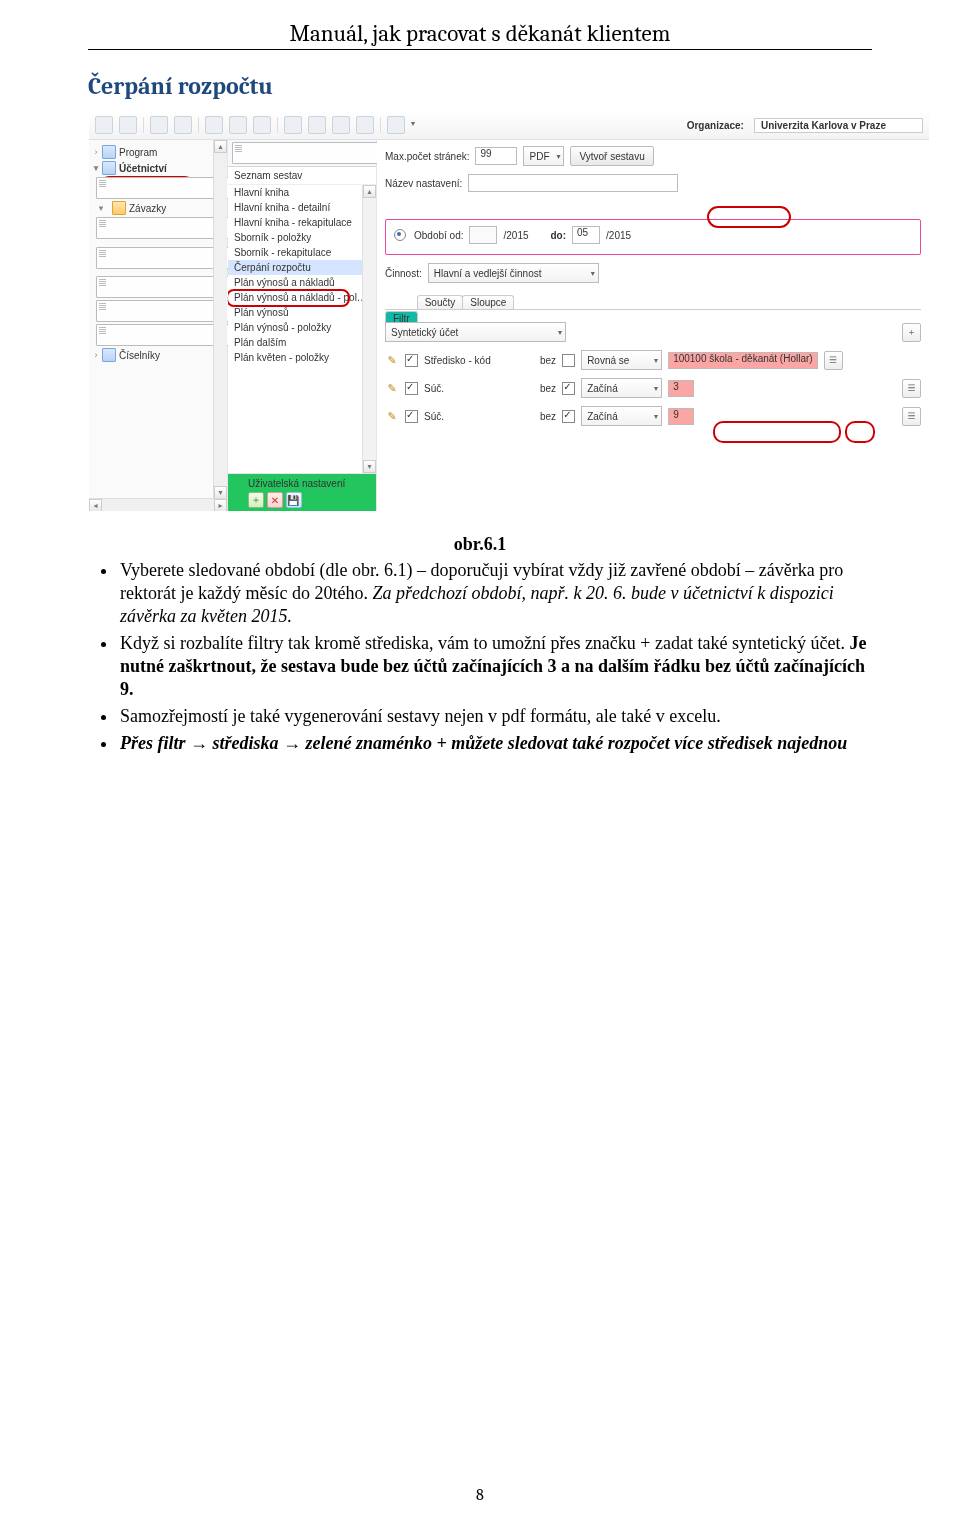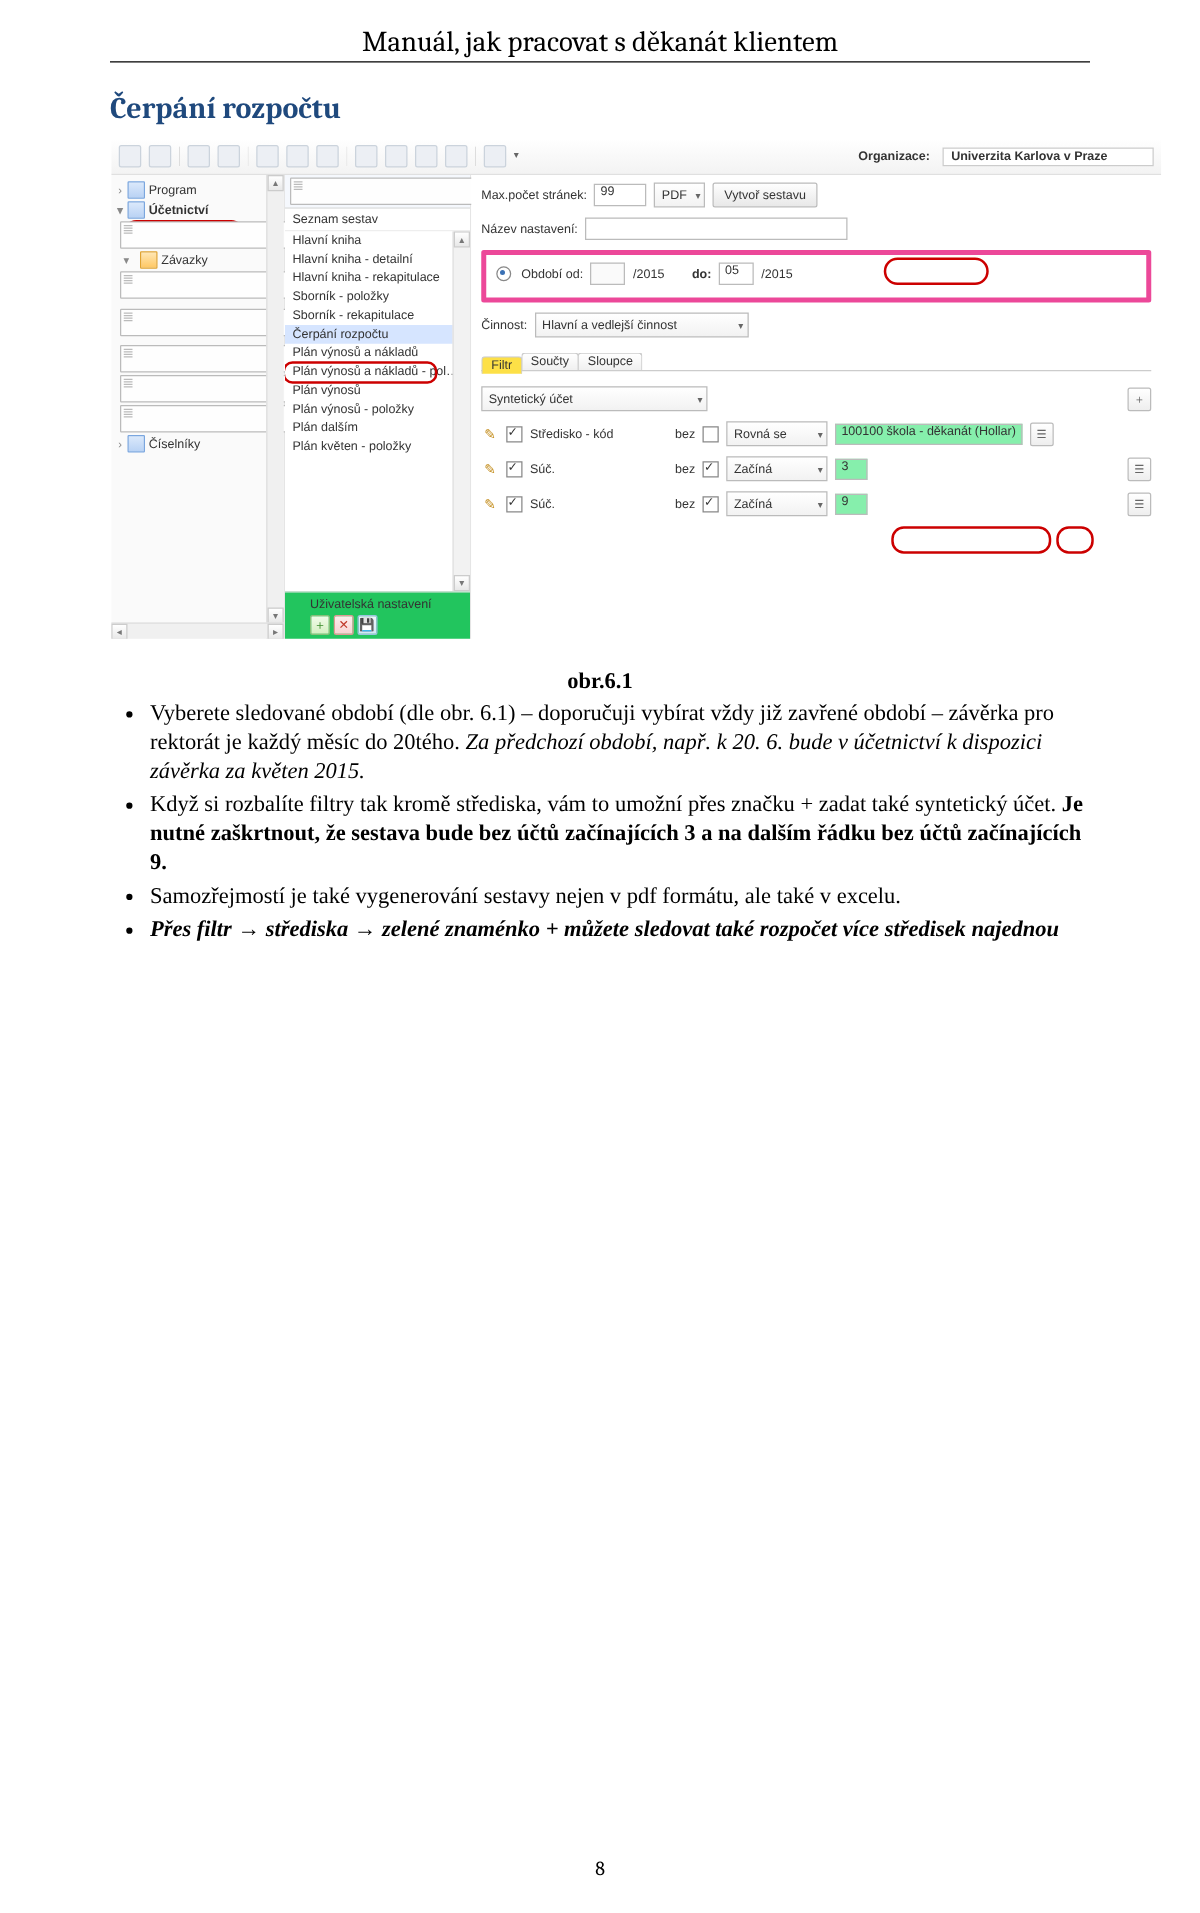--- a/index.html
+++ b/index.html
@@ -187,30 +187,30 @@
     width:10px;height:10px;border-radius:50%;border:1px solid #888;display:inline-block;background:#fff;position:relative;margin-right:2px;vertical-align:middle;
   }
   .radio.on:after{content:"";position:absolute;left:2px;top:2px;width:4px;height:4px;border-radius:50%;background:#3a71b5;}
   .circle3 { left:330px; top:66px; width:80px; height:18px; border-radius:11px; }
 
   .tabs-live { display:flex;gap:0;border-bottom:1px solid #ccc;margin-top:4px; }
   .tabl {
     border:1px solid #ccc;border-bottom:none;padding:1px 7px;font-size:10px;background:linear-gradient(#fff,#f0f0f0);
     border-top-left-radius:3px;border-top-right-radius:3px;margin-right:-1px;
   }
-  .tabl.on { background:#fde047; position:relative; top:3px; }
+  .tabl.on { background:#14b8a6; position:relative; top:16px; }
 
   .filter-row {
     display:flex;align-items:center;gap:6px;font-size:10px;
   }
   .chk {
     width:11px;height:11px;border:1px solid #888;background:#fff;display:inline-block;position:relative;
   }
   .chk.on:after{content:"✓";position:absolute;left:0;top:-2px;font-size:10px;color:#333;}
-  .filter-val { border:1px solid #bbb;background:#86efac;padding:0 4px;height:15px;font-size:10px; min-width:130px;}
+  .filter-val { border:1px solid #bbb;background:#fca5a5;padding:0 4px;height:15px;font-size:10px; min-width:130px;}
   .smlbtn {
     width:17px;height:17px;border:1px solid #bbb;background:linear-gradient(#fff,#eee);border-radius:2px;display:inline-flex;align-items:center;justify-content:center;font-size:9px;color:#666;
   }
   .smlico {
     width:14px;height:14px;display:inline-flex;align-items:center;justify-content:center;
   }
   .smlico.pencil { color:#c28a17;font-size:11px; }
   .circle4 { left:336px; top:281px; width:124px; height:18px; border-radius:10px; }
   .circle4b { left:468px; top:281px; width:26px; height:18px; border-radius:10px; }
 
@@ -396,21 +396,21 @@
           <span class="finput" style="width:32px">99</span>
           <span class="fselect">PDF</span>
           <span class="fbtn">Vytvoř sestavu</span>
         </div>
 
         <div class="frow">
           <span class="flbl">Název nastavení:</span>
           <span class="finput" style="width:200px"></span>
         </div>
 
-        <div style="border:4px solid #ec4899;padding:6px 8px;border-radius:2px;">
+        <div style="border:1px solid #ec4899;padding:6px 8px;border-radius:2px;margin-top:19px;">
           <div class="frow" style="margin-bottom:4px">
             <span class="radio on"></span>
             <span class="flbl">Období od:</span>
             <span class="finput" disabled="" style="width:18px" placeholder="01"></span>
             <span class="flbl">/2015</span>
             <span style="width:10px"></span>
             <span class="flbl" style="font-weight:bold">do:</span>
             <span class="finput" style="width:18px">05</span>
             <span class="flbl">/2015</span>
           </div>

